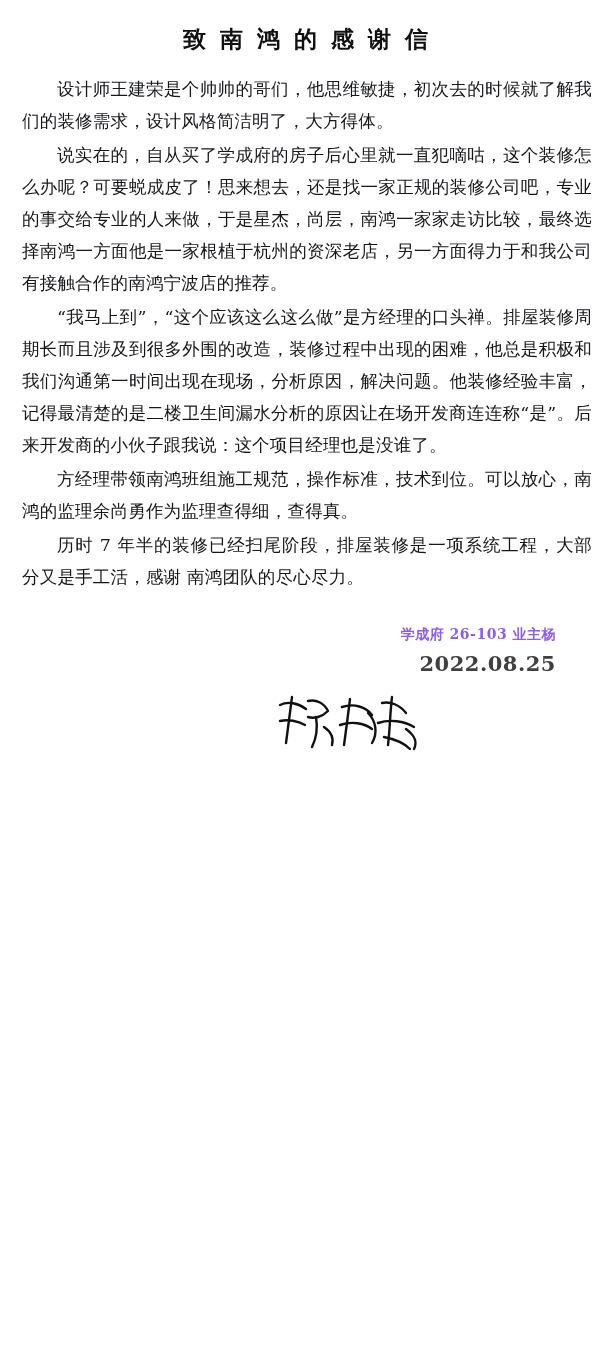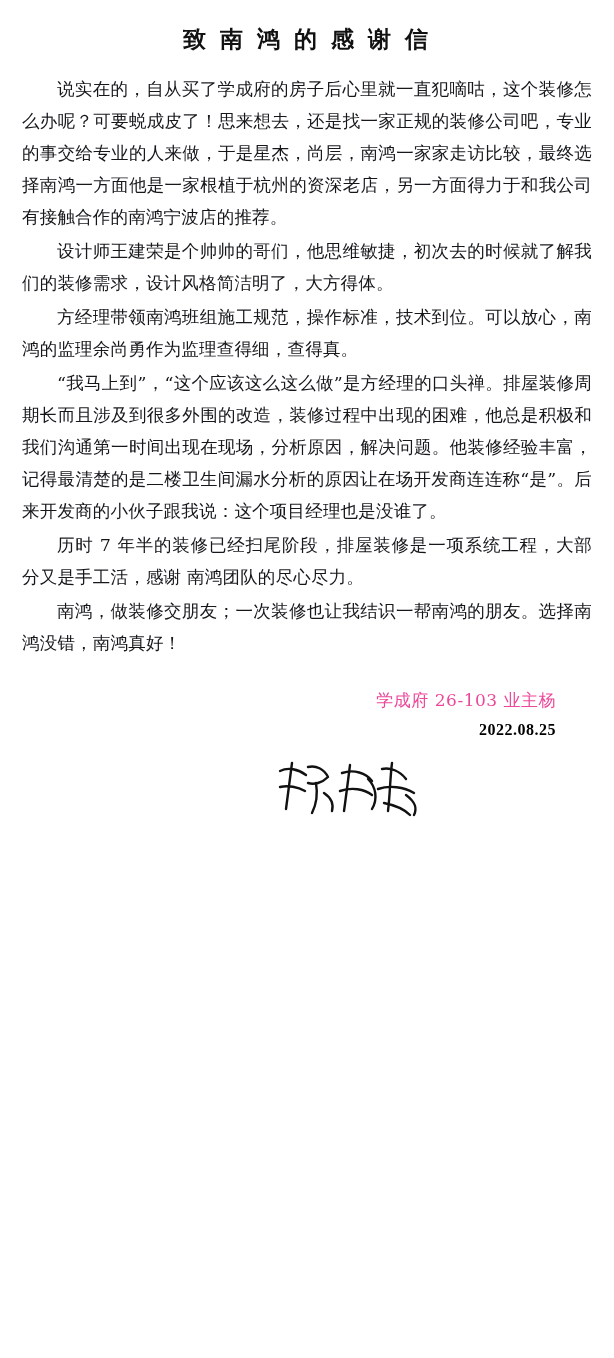--- a/index.html
+++ b/index.html
@@ -39,33 +39,32 @@
     text-justify: inter-ideograph;
     color: #15171a;
     letter-spacing: 0.2px;
   }
   .signature-block {
     margin-top: 26px;
     text-align: right;
     padding-right: 36px;
   }
   .signature-block .sig-line {
-    font-size: 17px;
+    font-size: 14px;
     line-height: 30px;
-    font-weight: normal;
-    color: #ec4899;
+    font-weight: bold;
+    color: #8b5cf6;
     letter-spacing: 0.5px;
   }
   .signature-block .sig-date {
-    font-size: 16px;
+    font-size: 21px;
     line-height: 30px;
     font-weight: bold;
-    color: #000000;
+    color: #404040;
     letter-spacing: 0.5px;
-    font-family: Liberation Serif, serif;
   }
   .handwritten-signature {
     margin-top: 8px;
     height: 70px;
     position: relative;
   }
   .handwritten-signature svg {
     position: absolute;
     left: 250px;
     top: 0;
@@ -80,26 +79,25 @@
   }
 </style>
 </head>
 <body>
 
 <div class="page">
 
   <h1 class="doc-title">致 南 鸿 的 感 谢 信</h1>
 
   <div class="body-text">
+    <p>设计师王建荣是个帅帅的哥们，他思维敏捷，初次去的时候就了解我们的装修需求，设计风格简洁明了，大方得体。</p>
     <p>说实在的，自从买了学成府的房子后心里就一直犯嘀咕，这个装修怎么办呢？可要蜕成皮了！思来想去，还是找一家正规的装修公司吧，专业的事交给专业的人来做，于是星杰，尚层，南鸿一家家走访比较，最终选择南鸿一方面他是一家根植于杭州的资深老店，另一方面得力于和我公司有接触合作的南鸿宁波店的推荐。</p>
-    <p>设计师王建荣是个帅帅的哥们，他思维敏捷，初次去的时候就了解我们的装修需求，设计风格简洁明了，大方得体。</p>
+    <p>“我马上到”，“这个应该这么这么做”是方经理的口头禅。排屋装修周期长而且涉及到很多外围的改造，装修过程中出现的困难，他总是积极和我们沟通第一时间出现在现场，分析原因，解决问题。他装修经验丰富，记得最清楚的是二楼卫生间漏水分析的原因让在场开发商连连称“是”。后来开发商的小伙子跟我说：这个项目经理也是没谁了。</p>
     <p>方经理带领南鸿班组施工规范，操作标准，技术到位。可以放心，南鸿的监理余尚勇作为监理查得细，查得真。</p>
-    <p>“我马上到”，“这个应该这么这么做”是方经理的口头禅。排屋装修周期长而且涉及到很多外围的改造，装修过程中出现的困难，他总是积极和我们沟通第一时间出现在现场，分析原因，解决问题。他装修经验丰富，记得最清楚的是二楼卫生间漏水分析的原因让在场开发商连连称“是”。后来开发商的小伙子跟我说：这个项目经理也是没谁了。</p>
     <p>历时 7 年半的装修已经扫尾阶段，排屋装修是一项系统工程，大部分又是手工活，感谢 南鸿团队的尽心尽力。</p>
-    <p>南鸿，做装修交朋友；一次装修也让我结识一帮南鸿的朋友。选择南鸿没错，南鸿真好！</p>
   </div>
 
   <div class="signature-block">
     <div class="sig-line">学成府 26-103 业主杨</div>
     <div class="sig-date">2022.08.25</div>
   </div>
 
   <div class="handwritten-signature">
     <span class="sr-only">杨红保</span>
     <svg width="160" height="70" viewBox="0 0 160 70" aria-hidden="true">

